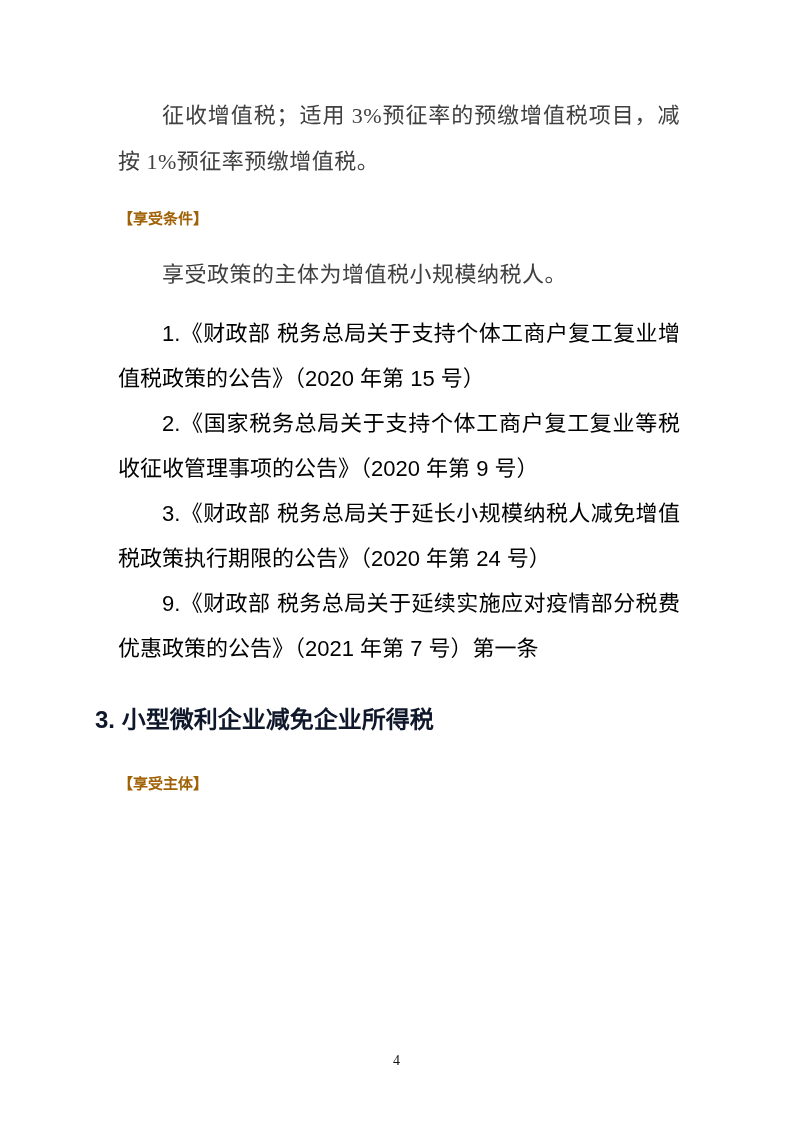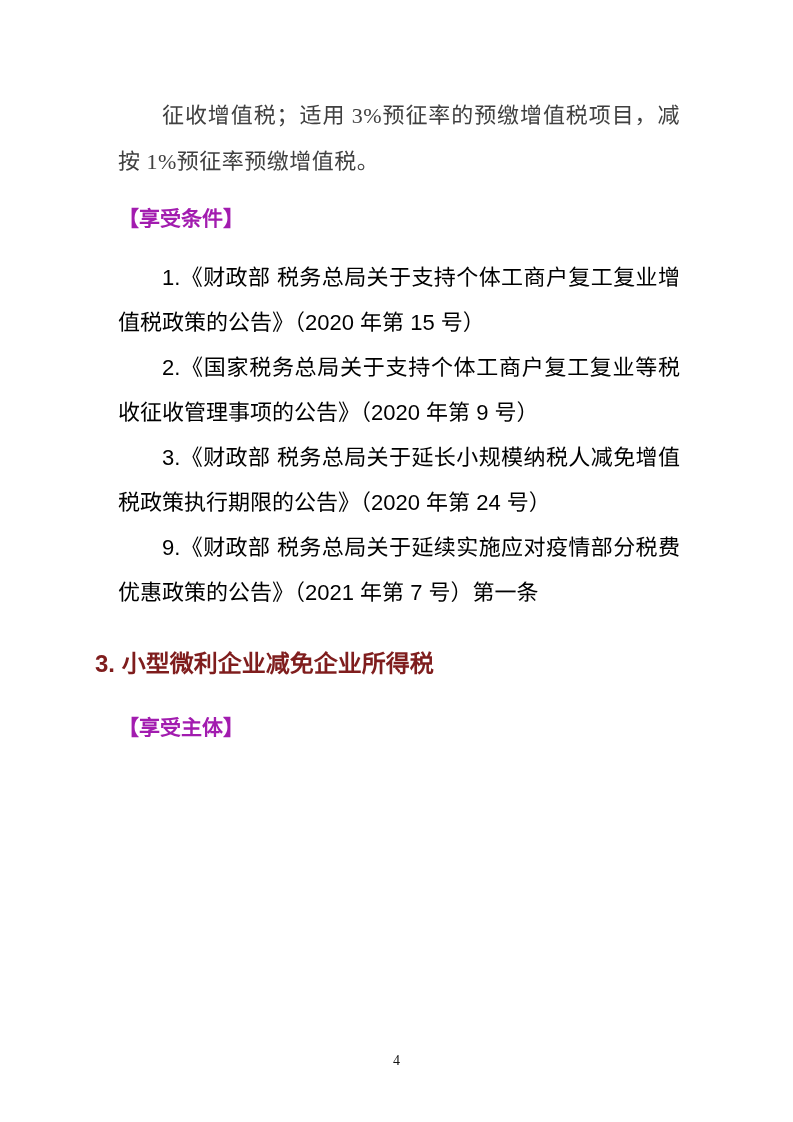--- a/index.html
+++ b/index.html
@@ -27,23 +27,23 @@
     text-align: justify;
     text-indent: 2em;
     color: #404040;
     letter-spacing: 0.5px;
   }
   
   .bracket-heading {
     margin: 11px 0 0 23px;
     font-family: "Liberation Sans", sans-serif;
     font-weight: bold;
-    font-size: 21px;
+    font-size: 15px;
     line-height: 46px;
-    color: #a21caf;
+    color: #a16207;
   }
   .heading-conditions { margin-top: 11px; }
   .heading-policy     { margin-top: 16px; }
   .heading-beneficiary{ margin-top: 18px; }
   
   .policy-items { margin-top: 13px; }
   .policy-item {
     margin: 0 0 0 23px;
     font-family: "Liberation Sans", sans-serif;
     font-size: 22px;
@@ -52,21 +52,21 @@
     text-indent: 2em;
     color: #000000;
   }
   
   .section-heading {
     margin: 26px 0 0 0;
     font-family: "Liberation Sans", sans-serif;
     font-weight: bold;
     font-size: 24px;
     line-height: 46px;
-    color: #7f1d1d;
+    color: #0f172a;
   }
   .para-conditions { margin-top: 10px; }
   .para-beneficiary { margin-top: 12px; }
   .footer {
     position: absolute;
     left: 0;
     top: 1051px;
     width: 793px;
     text-align: center;
     font-size: 14px;
@@ -76,20 +76,21 @@
 </style>
 </head>
 <body>
 
 <div class="page">
 
   <p class="para">征收增值税；适用 3%预征率的预缴增值税项目，减按 1%预征率预缴增值税。</p>
 
   <h3 class="bracket-heading heading-conditions">【享受条件】</h3>
 
+  <p class="para para-conditions">享受政策的主体为增值税小规模纳税人。</p>
 
 
   <div class="policy-items">
     <p class="policy-item">1.《财政部 税务总局关于支持个体工商户复工复业增值税政策的公告》（2020 年第 15 号）</p>
     <p class="policy-item">2.《国家税务总局关于支持个体工商户复工复业等税收征收管理事项的公告》（2020 年第 9 号）</p>
     <p class="policy-item">3.《财政部 税务总局关于延长小规模纳税人减免增值税政策执行期限的公告》（2020 年第 24 号）</p>
     <p class="policy-item">9.《财政部 税务总局关于延续实施应对疫情部分税费优惠政策的公告》（2021 年第 7 号）第一条</p>
   </div>
 
   <h2 class="section-heading">3. 小型微利企业减免企业所得税</h2>

